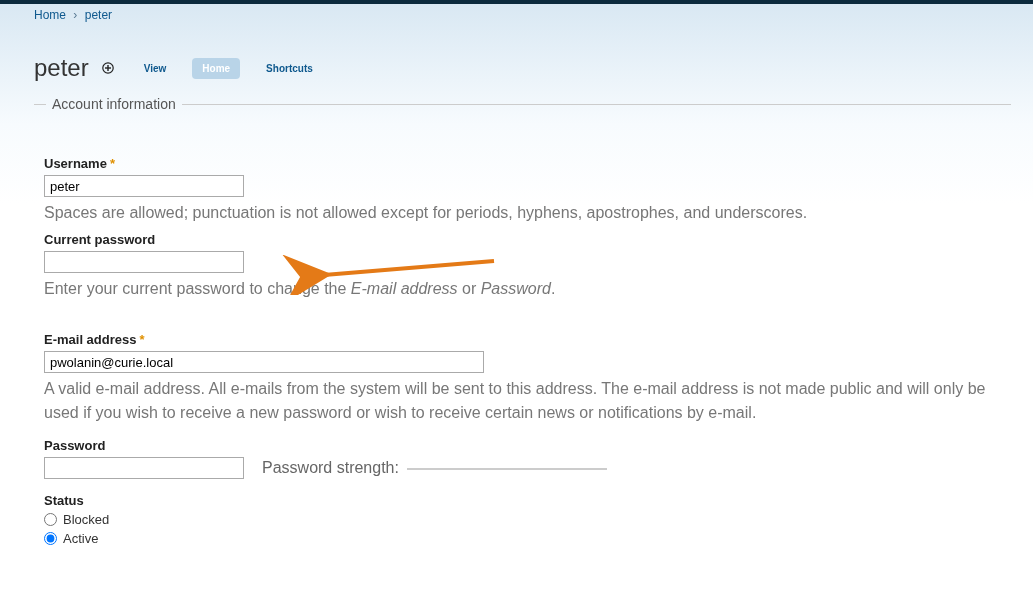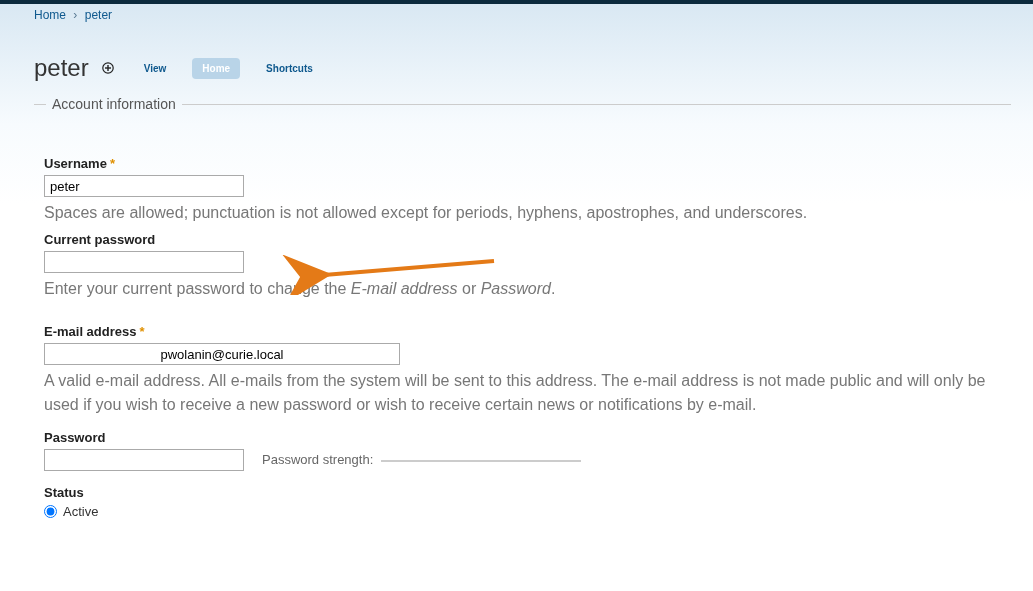--- a/index.html
+++ b/index.html
@@ -87,32 +87,32 @@
 
   input[type="text"], input[type="password"] {
     border: 1px solid #aaa;
     padding: 3px 5px;
     font-size: 13px;
     font-family: inherit;
     height: 22px;
     background: #fff;
   }
   .w-small { width: 200px; }
-  .w-med { width: 356px; text-align: center; }
+  .w-med { width: 440px; }
 
   .desc {
     color: #777;
     font-size: 16px;
     margin: 4px 0 0 0;
     line-height: 1.45;
   }
   .desc em { font-style: italic; color: #777; }
 
   .pw-row { display: flex; align-items: center; gap: 18px; }
-  .pw-strength-label { color: #666; font-size: 13px; }
+  .pw-strength-label { color: #666; font-size: 16px; }
   .pw-strength-bar {
     width: 200px; height: 2px; background: #ccc;
     display: inline-block;
     margin-left: 4px;
     vertical-align: middle;
   }
 
   .radio-row { display: flex; align-items: center; gap: 6px; margin: 4px 0; font-size: 13px; }
   .radio-row input { margin: 0; }
 
@@ -164,21 +164,21 @@
       </div>
 
       <div class="field" style="margin-top:4px;">
         <label class="field-label">Current password</label>
         <input type="password" class="w-small" value="" style="">
         <div class="desc">
           <span>Enter your current password to change the </span><em>E-mail address</em><span> or </span><em>Password</em><span>.</span>
         </div>
       </div>
 
-      <div class="field" style="margin-top:24px;">
+      <div class="field" style="margin-top:32px;">
         <label class="field-label">
           <span>E-mail address</span><span class="required">*</span>
         </label>
         <input type="text" class="w-med" value="pwolanin@curie.local" style="">
         <div class="desc">A valid e-mail address. All e-mails from the system will be sent to this address. The e-mail address is not made public and will only be used if you wish to receive a new password or wish to receive certain news or notifications by e-mail.</div>
       </div>
 
       <div class="field" style="margin-top:14px;">
         <label class="field-label">Password</label>
         <div class="pw-row">
@@ -187,20 +187,24 @@
             <span class="pw-strength-label">Password strength:</span>
             <span class="pw-strength-bar"></span>
           </span>
         </div>
       </div>
 
 
       <div class="field" style="margin-top:14px;">
         <label class="field-label">Status</label>
         <div class="radio-row">
+          <input type="radio" name="status" style="">
+          <span>Blocked</span>
+        </div>
+        <div class="radio-row">
           <input type="radio" name="status" checked="" style="">
           <span>Active</span>
         </div>
       </div>
 
     </fieldset>
   </div>
 
   <svg class="annot-arrow" width="260" height="40">
     <defs>

